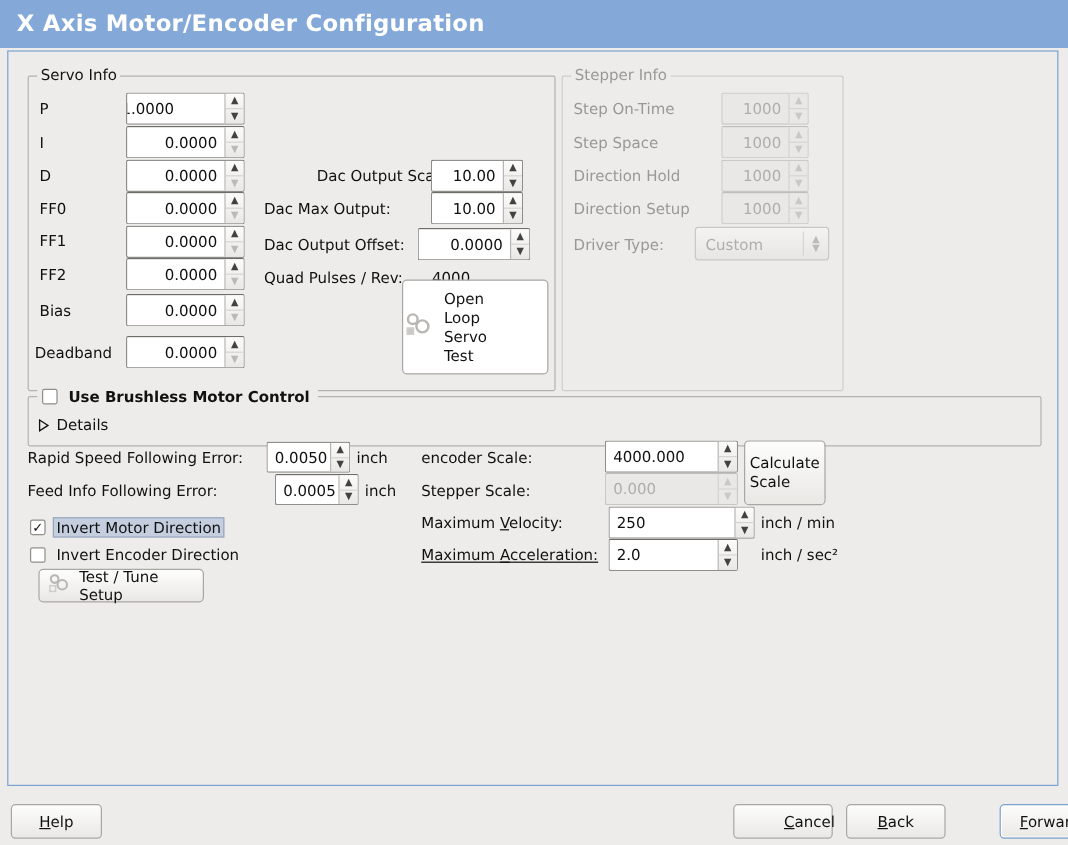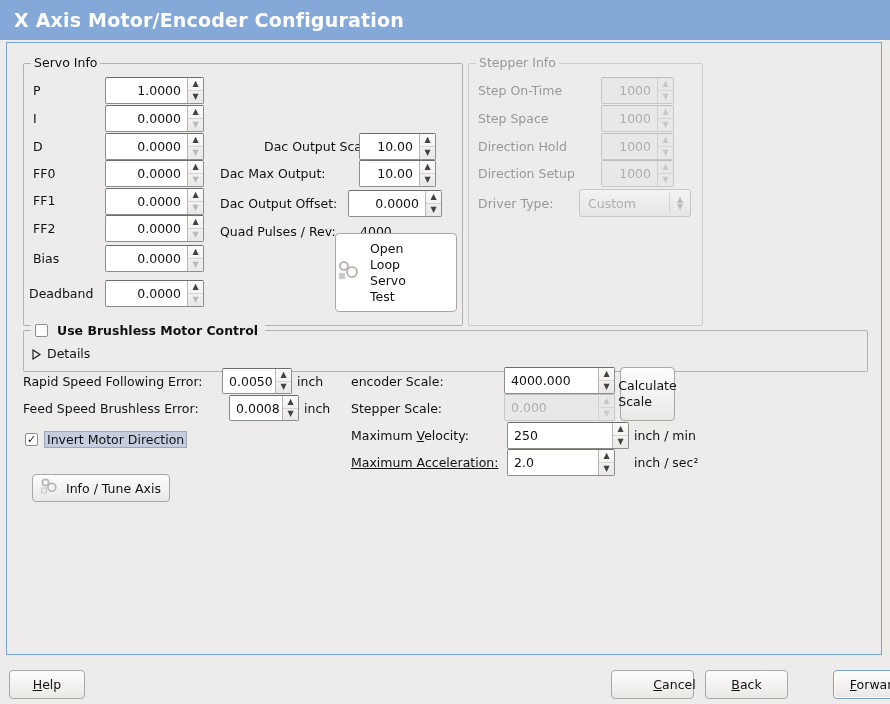--- a/index.html
+++ b/index.html
@@ -157,21 +157,21 @@
 
   <span class="lbl" style="left:26px;top:40px;">P</span>
   <span class="lbl" style="left:26px;top:68px;">I</span>
   <span class="lbl" style="left:26px;top:96px;">D</span>
   <span class="lbl" style="left:26px;top:123px;">FF0</span>
   <span class="lbl" style="left:26px;top:150px;">FF1</span>
   <span class="lbl" style="left:26px;top:178px;">FF2</span>
   <span class="lbl" style="left:26px;top:208px;">Bias</span>
   <span class="lbl" style="left:22px;top:243px;">Deadband</span>
 
-  <div class="spin ta-right" style="left:98px;top:34px;width:99px;height:27px;">
+  <div class="spin ta-right" style="left:98px;top:34px;width:99px;height:27px;gap:36px;">
     <span class="val">1.0000</span>
     <span class="btns">
       <span class="ar up">▲</span>
       <span class="ar">▼</span>
     </span>
   </div>
   <div class="spin ta-right" style="left:98px;top:62px;width:99px;height:27px;">
     <span class="val">0.0000</span>
     <span class="btns">
       <span class="ar up">▲</span>
@@ -338,67 +338,71 @@
   <span class="lbl" style="left:16px;top:331px;">Rapid Speed Following Error:</span>
   <div class="spin" style="left:215px;top:325px;width:70px;height:26px;">
     <span class="val">0.0050</span>
     <span class="btns">
       <span class="ar up">▲</span>
       <span class="ar">▼</span>
     </span>
   </div>
   <span class="lbl" style="left:290px;top:331px;">inch</span>
 
-  <span class="lbl" style="left:16px;top:358px;">Feed Speed Brushless Error:</span>
+  <span class="lbl" style="left:16px;top:358px;">Feed Info Following Error:</span>
   <div class="spin" style="left:222px;top:352px;width:70px;height:26px;">
-    <span class="val">0.0008</span>
+    <span class="val">0.0005</span>
     <span class="btns">
       <span class="ar up">▲</span>
       <span class="ar">▼</span>
     </span>
   </div>
   <span class="lbl" style="left:297px;top:358px;">inch</span>
 
   <div class="cb" style="left:18px;top:388px;">
     <span class="box">✓</span>
     <span class="txt sel">Invert Motor Direction</span>
+  </div>
+  <div class="cb" style="left:18px;top:411px;">
+    <span class="box"></span>
+    <span class="txt">Invert Encoder Direction</span>
   </div>
 
   <div class="btn icontext" style="left:25px;top:431px;width:138px;height:28px;">
     <span class="gear">
       <svg width="21" height="19" viewBox="0 0 26 24">
         <g fill="none" stroke="#b9b7b3" stroke-width="2.2">
           <circle cx="8" cy="7" r="4"></circle>
             <circle cx="16" cy="13" r="5"></circle>
         </g>
         <rect x="3" y="14" width="6" height="6" fill="none" stroke="#cfcdc9" stroke-width="1.6"></rect>
       </svg>
     </span>
-    <span>Info / Tune Axis</span>
+    <span>Test / Tune Setup</span>
   </div>
 
   <span class="lbl" style="left:344px;top:331px;">encoder Scale:</span>
   <div class="spin" style="left:497px;top:324px;width:111px;height:27px;">
     <span class="val">4000.000</span>
     <span class="btns">
       <span class="ar up">▲</span>
       <span class="ar">▼</span>
     </span>
   </div>
 
   <span class="lbl" style="left:344px;top:358px;">Stepper Scale:</span>
   <div class="spin disabled" style="left:497px;top:351px;width:111px;height:27px;justify-content:flex-end;">
     <span class="val">0.000</span>
     <span class="btns">
       <span class="ar up">▲</span>
       <span class="ar">▼</span>
     </span>
   </div>
 
-  <div class="btn" style="left:613px;top:324px;width:55px;height:54px;">
+  <div class="btn" style="left:613px;top:324px;width:68px;height:54px;">
     <span class="multiline" style="align-items:flex-start;">
       <span>Calculate</span>
       <span>Scale</span>
     </span>
   </div>
 
   <span class="lbl" style="left:344px;top:385px;"><span>Maximum </span><u>V</u><span>elocity:</span></span>
   <div class="spin" style="left:500px;top:379px;width:122px;height:27px;">
     <span class="val">250</span>
     <span class="btns">

